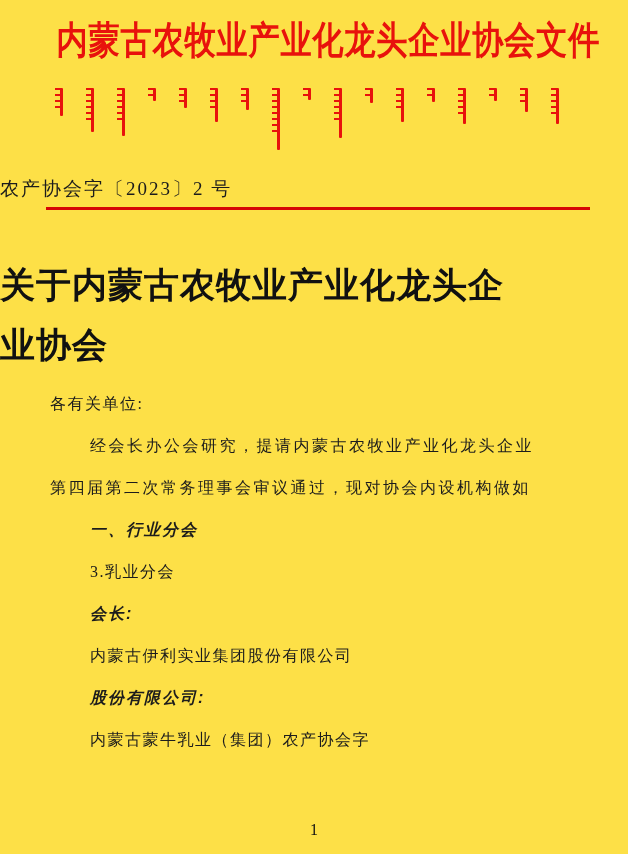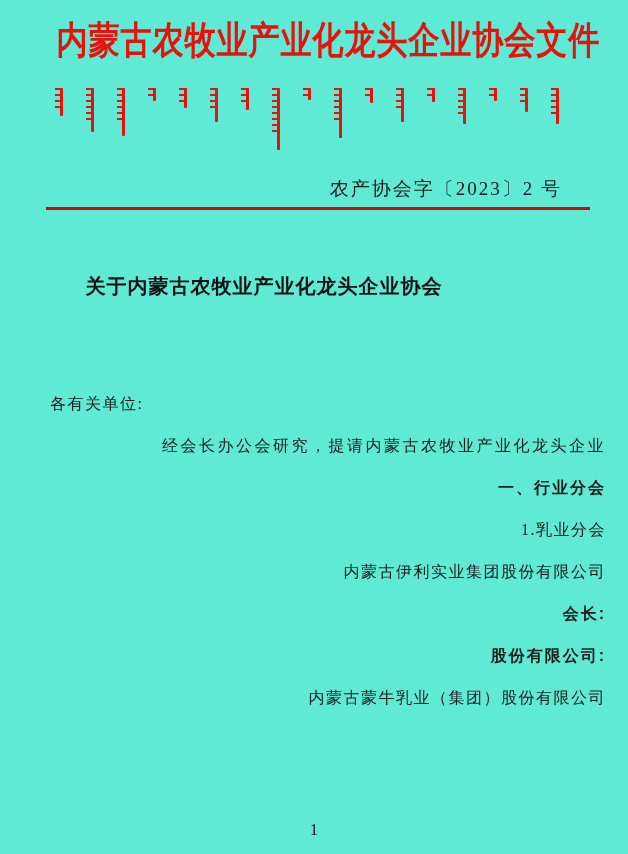--- a/index.html
+++ b/index.html
@@ -11,21 +11,21 @@
   html, body { background: #ffffff; }
   body {
     width: 628px; height: 854px;
     font-family: "Liberation Serif", serif;
     color: var(--ink);
     position: relative;
     overflow: hidden;
   }
   .page {
     position: absolute; inset: 0;
-    background: #5eead4;
+    background: #fde047;
   }
   
   .red-header {
     position: absolute; top: 17px; left: 0; width: 628px;
     text-align: center;
     font-size: 38px; line-height: 46px; font-weight: bold;
     color: var(--red);
     transform: scaleX(0.82);
     transform-origin: center;
     white-space: nowrap;
@@ -42,47 +42,46 @@
     width: 3px; height: 100%;
     background: var(--red); border-radius: 1px;
   }
   .mong-word::after {
     content: ""; position: absolute; top: 0; left: 0;
     width: 6px; height: 72%;
     background: repeating-linear-gradient(to bottom, var(--red) 0 2px, transparent 2px 6px);
   }
   
   .doc-number {
-    position: absolute; top: 176px; left: 10px; width: 552px;
-    text-align: right;
+    position: absolute; top: 176px; left: 0; width: 552px;
+    text-align: left;
     font-size: 19px; line-height: 26px; letter-spacing: 2px;
     color: var(--ink);
   }
   .red-line {
     position: absolute; top: 207px; left: 46px; width: 544px; height: 3px;
     background: var(--line-red);
   }
   
   .notice-title {
     position: absolute; top: 256px; left: 0; width: 528px;
-    text-align: center;
-    font-size: 20px; line-height: 60px; font-weight: bold;
+    font-size: 35px; line-height: 60px; font-weight: bold;
     letter-spacing: 1px;
     color: #111;
   }
   
   .doc-body {
     position: absolute; top: 383px; left: 50px; width: 556px;
     font-size: 16px; letter-spacing: 1.5px;
   }
   .doc-line { height: 42px; line-height: 42px; white-space: nowrap; }
-  .indent { padding-left: 40px; text-align: right; }
+  .indent { padding-left: 40px; }
   .bold-hei {
     font-family: "Liberation Sans", sans-serif;
-    font-weight: bold; letter-spacing: 2px;
+    font-weight: bold; letter-spacing: 2px; font-style: italic;
   }
   .stretch { letter-spacing: 2.5px; }
   
   .page-number {
     position: absolute; top: 820px; left: 0; width: 628px;
     text-align: center; font-size: 16px; line-height: 20px;
     color: #111;
   }
 </style>
 </head>
@@ -116,23 +115,24 @@
 
   <div class="red-line"></div>
 
   <div class="notice-title">
     <div>关于内蒙古农牧业产业化龙头企业协会</div>
   </div>
 
   <div class="doc-body">
     <div class="doc-line">各有关单位:</div>
     <div class="doc-line indent stretch">经会长办公会研究，提请内蒙古农牧业产业化龙头企业</div>
+    <div class="doc-line stretch">第四届第二次常务理事会审议通过，现对协会内设机构做如</div>
     <div class="doc-line indent bold-hei">一、行业分会</div>
-    <div class="doc-line indent">1.乳业分会</div>
+    <div class="doc-line indent">3.乳业分会</div>
+    <div class="doc-line indent bold-hei">会长:</div>
     <div class="doc-line indent">内蒙古伊利实业集团股份有限公司</div>
-    <div class="doc-line indent bold-hei">会长:</div>
     <div class="doc-line indent bold-hei">股份有限公司:</div>
-    <div class="doc-line indent">内蒙古蒙牛乳业（集团）股份有限公司</div>
+    <div class="doc-line indent">内蒙古蒙牛乳业（集团）农产协会字</div>
   </div>
 
   <div class="page-number">1</div>
 
 </div>
 
 </body></html>

